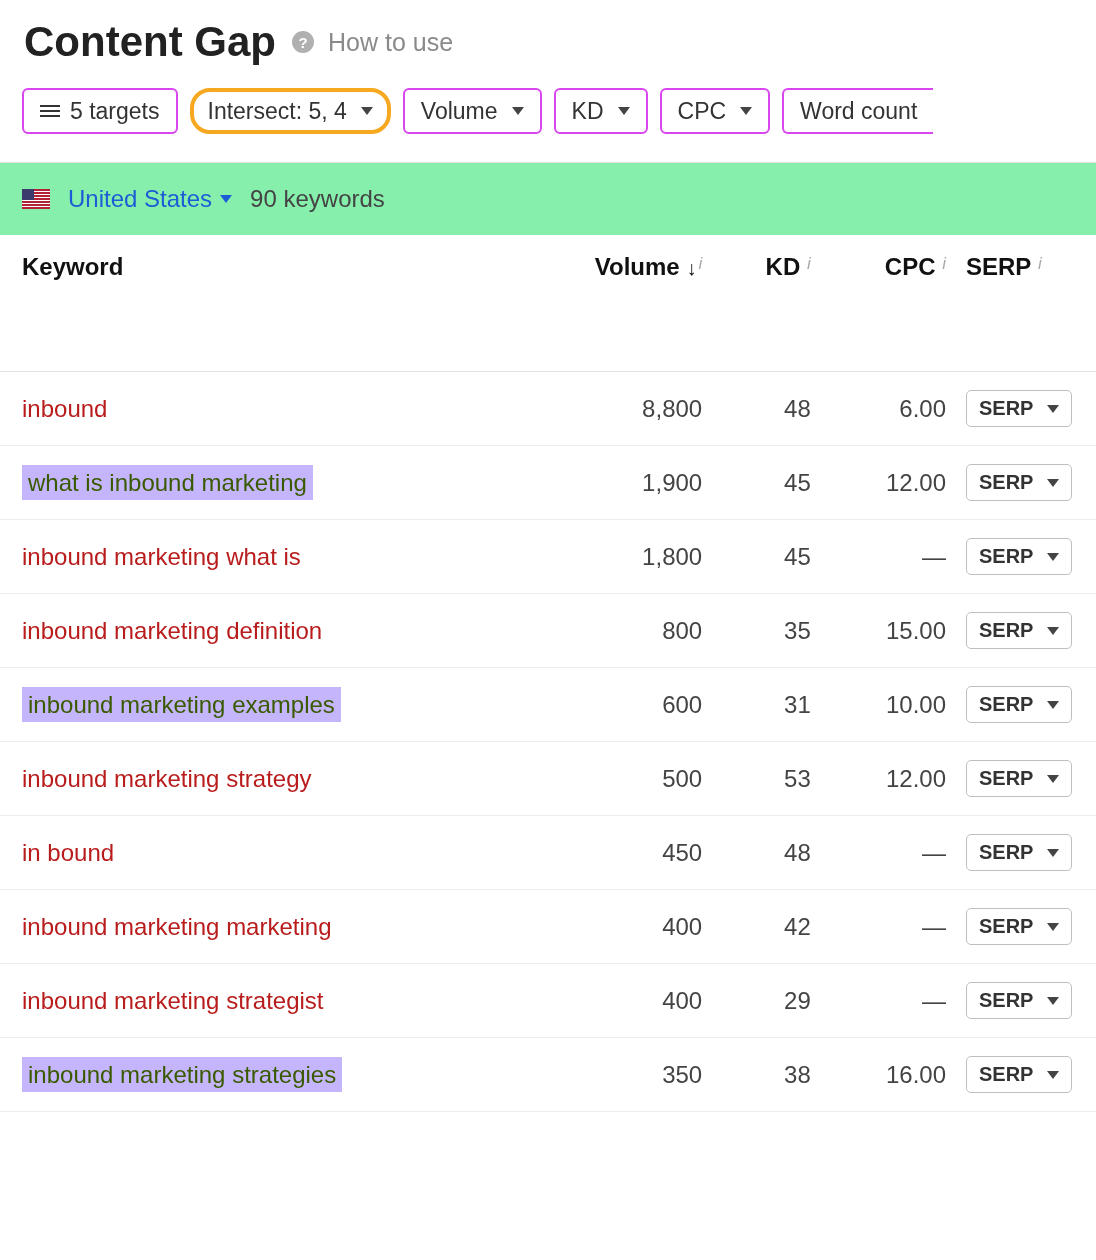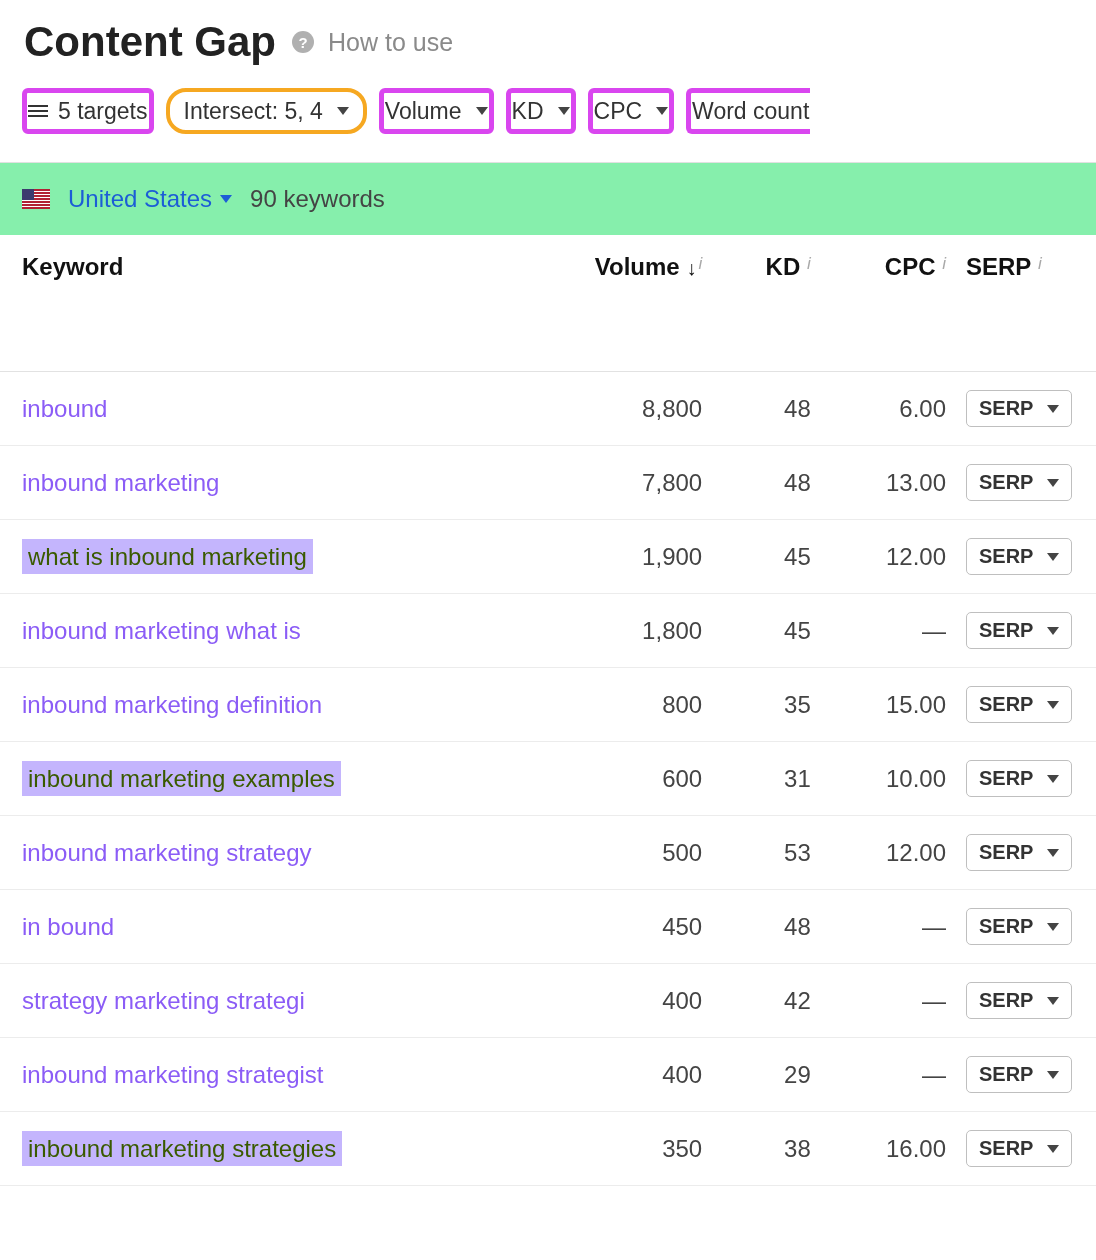--- a/index.html
+++ b/index.html
@@ -44,22 +44,22 @@
     display: flex;
     gap: 12px;
     padding: 0 0 28px 22px;
     white-space: nowrap;
   }
   .filter-btn {
     display: inline-flex;
     align-items: center;
     gap: 10px;
     height: 46px;
-    padding: 0 1px;
-    border: 5px solid #d946ef;
+    padding: 0 16px;
+    border: 2px solid #d946ef;
     border-radius: 6px;
     background: #fff;
     font-size: 23px;
     color: #333;
     cursor: pointer;
   }
   .filter-btn.highlight {
     border: 4px solid #f6a821;
     border-radius: 20px;
     padding: 0 14px;
@@ -147,21 +147,21 @@
 
   tbody td {
     padding: 18px 10px;
     border-bottom: 1px solid #ececec;
     vertical-align: middle;
   }
   tbody td.kw { padding-left: 22px; }
   tbody td.num { text-align: right; color: #444; }
   tbody td.serp { padding-right: 22px; width:140px;}
   .kw-link {
-    color: #8b5cf6;
+    color: #b91c1c;
     cursor: pointer;
   }
   .kw-link.hl {
     background: #c4b5fd;
     color: #3a5a00;
     padding: 4px 6px;
     display: inline;
     box-decoration-break: clone;
   }
   .serp-btn {
@@ -250,30 +250,20 @@
         <td class="kw"><span class="kw-link">inbound</span></td>
         <td class="num">8,800</td>
         <td class="num">48</td>
         <td class="num">6.00</td>
         <td class="serp"><span class="serp-btn">
             <span>SERP</span>
             <span class="caret"></span>
           </span></td>
       </tr>
       <tr>
-        <td class="kw"><span class="kw-link">inbound marketing</span></td>
-        <td class="num">7,800</td>
-        <td class="num">48</td>
-        <td class="num">13.00</td>
-        <td class="serp"><span class="serp-btn">
-            <span>SERP</span>
-            <span class="caret"></span>
-          </span></td>
-      </tr>
-      <tr>
         <td class="kw"><span class="kw-link hl">what is inbound marketing</span></td>
         <td class="num">1,900</td>
         <td class="num">45</td>
         <td class="num">12.00</td>
         <td class="serp"><span class="serp-btn">
             <span>SERP</span>
             <span class="caret"></span>
           </span></td>
       </tr>
       <tr>
@@ -320,21 +310,21 @@
         <td class="kw"><span class="kw-link">in bound</span></td>
         <td class="num">450</td>
         <td class="num">48</td>
         <td class="num">—</td>
         <td class="serp"><span class="serp-btn">
             <span>SERP</span>
             <span class="caret"></span>
           </span></td>
       </tr>
       <tr>
-        <td class="kw"><span class="kw-link">strategy marketing strategi</span></td>
+        <td class="kw"><span class="kw-link">inbound marketing marketing</span></td>
         <td class="num">400</td>
         <td class="num">42</td>
         <td class="num">—</td>
         <td class="serp"><span class="serp-btn">
             <span>SERP</span>
             <span class="caret"></span>
           </span></td>
       </tr>
       <tr>
         <td class="kw"><span class="kw-link">inbound marketing strategist</span></td>

